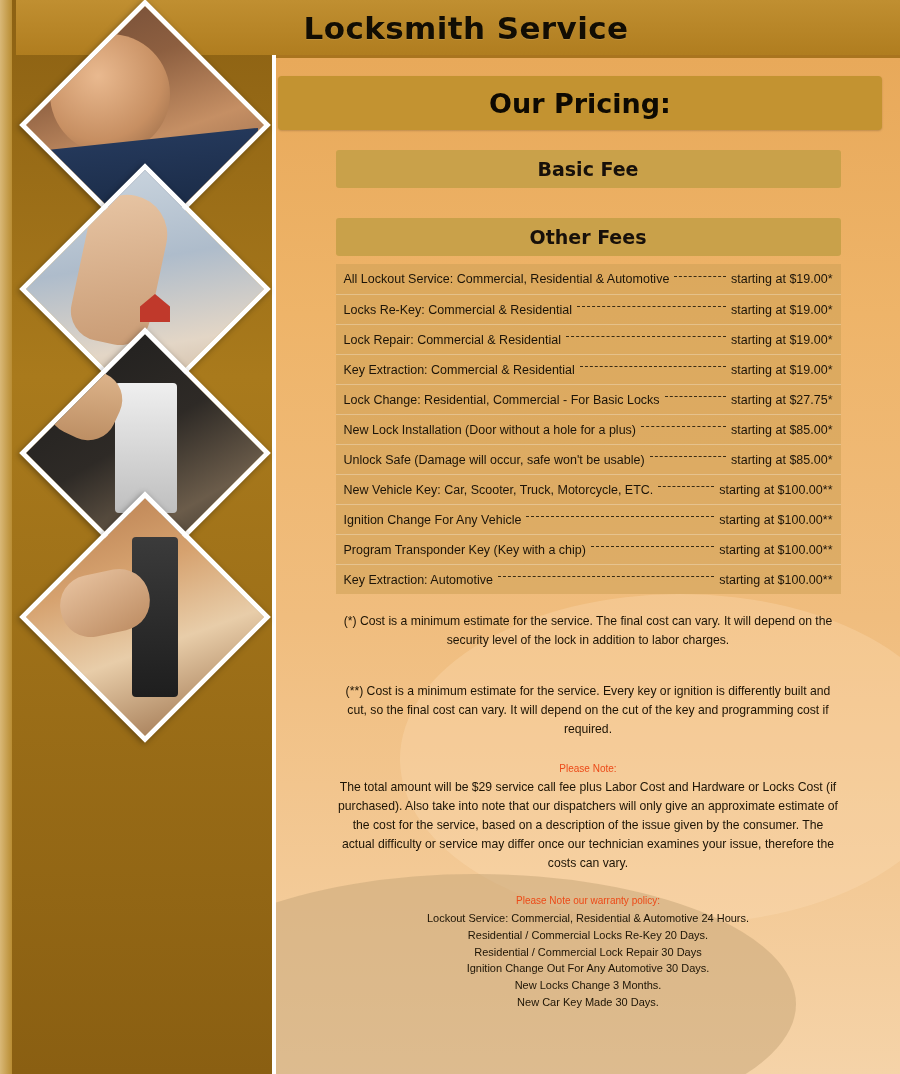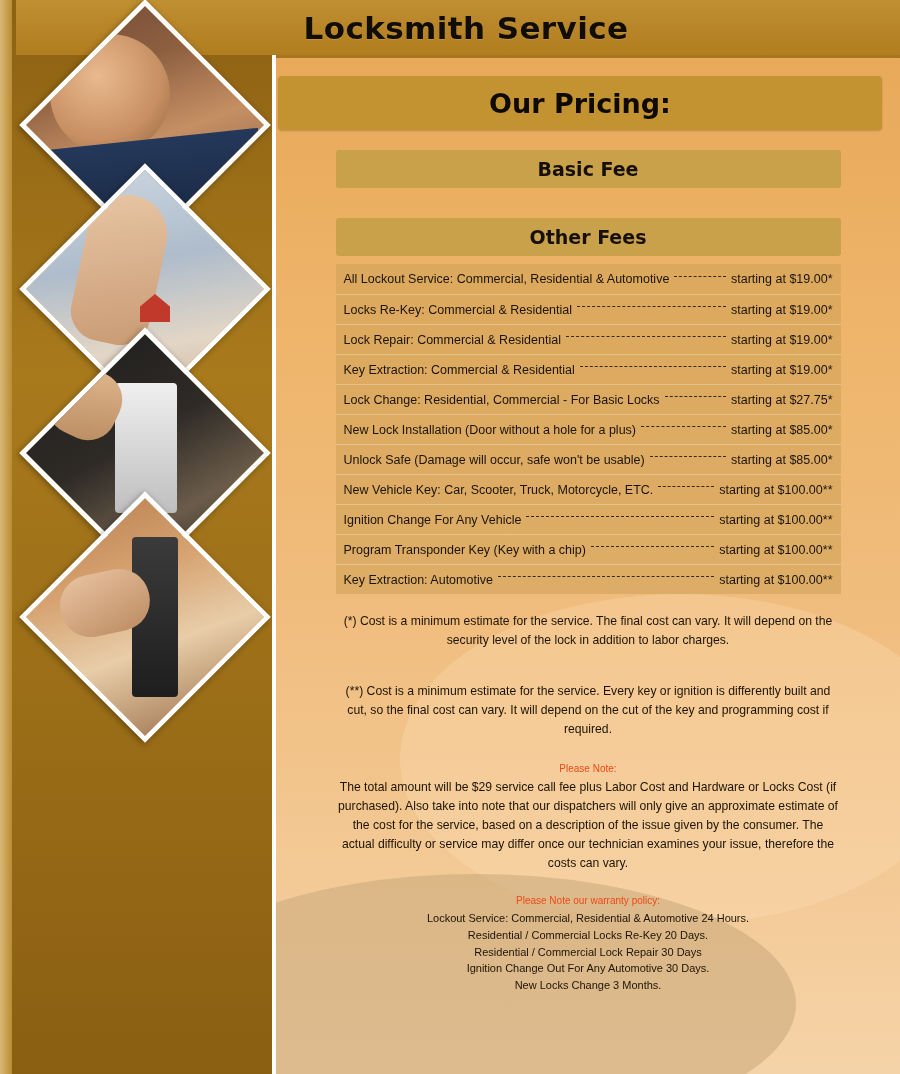--- a/index.html
+++ b/index.html
@@ -302,20 +302,21 @@
       <div style="height:20px"></div>
 
       <div class="note">
         <div class="warranty-title">Please Note our warranty policy:</div>
         <div class="warranty-list">
           <div>Lockout Service: Commercial, Residential &amp; Automotive 24 Hours.</div>
           <div>Residential / Commercial Locks Re-Key 20 Days.</div>
           <div>Residential / Commercial Lock Repair 30 Days</div>
           <div>Ignition Change Out For Any Automotive 30 Days.</div>
           <div>New Locks Change 3 Months.</div>
+          <div>New Car Key Made 30 Days.</div>
         </div>
       </div>
 
     </div>
   </div>
 
   <div class="title-bar">
     <h1>Locksmith Service</h1>
   </div>
 

